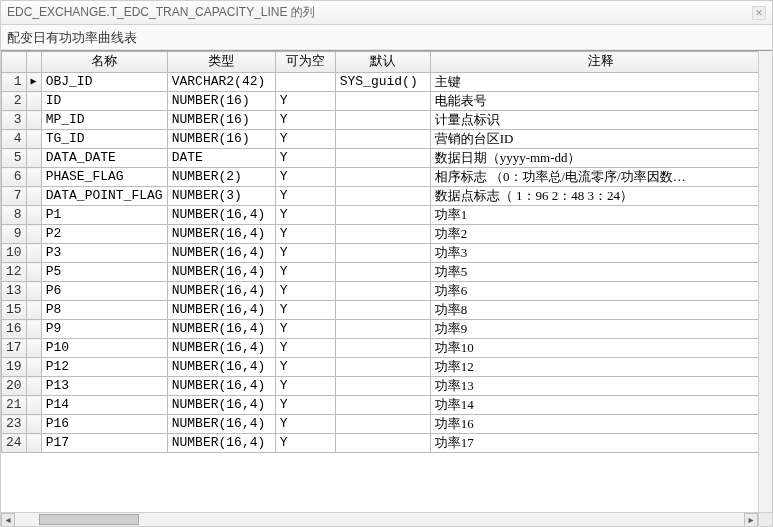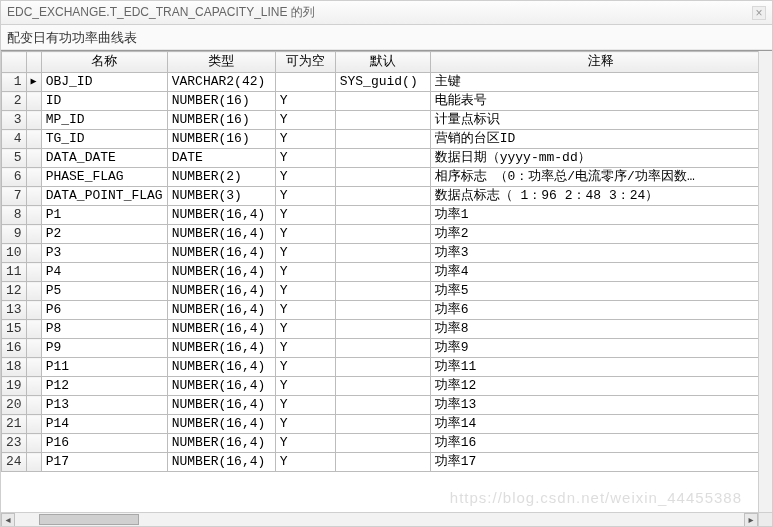--- a/index.html
+++ b/index.html
@@ -98,21 +98,21 @@
   .hscroll .arrow.right{right:0;}
   .vscroll {
     position:absolute; top:0; right:0; bottom:14px; width:14px;
     background:#f2f2f2; border-left:1px solid #cfcfcf;
   }
   .corner {
     position:absolute; right:0; bottom:0; width:14px; height:14px;
     background:#ececec; border-left:1px solid #cfcfcf; border-top:1px solid #cfcfcf;
   }
   tbody td { font-family:"Consolas","Courier New","SimSun",monospace; }
-  td.cmt { font-family:Liberation Mono, monospace; }
+  td.cmt { font-family:Liberation Serif, serif; }
   .watermark {
     position:absolute; right:30px; bottom:20px;
     color:rgba(120,120,120,0.25);
     font-size:15px; letter-spacing:1px;
     font-family:Arial,sans-serif;
     pointer-events:none;
   }
 </style>
 </head>
 <body>
@@ -231,29 +231,20 @@
           <tr>
             <td class="rownum">10</td>
             <td class="rowmark"></td>
             <td>P3</td>
             <td>NUMBER(16,4)</td>
             <td>Y</td>
             <td></td>
             <td class="cmt">功率3</td>
           </tr>
           <tr>
-            <td class="rownum">11</td>
-            <td class="rowmark"></td>
-            <td>P4</td>
-            <td>NUMBER(16,4)</td>
-            <td>Y</td>
-            <td></td>
-            <td class="cmt">功率4</td>
-          </tr>
-          <tr>
             <td class="rownum">12</td>
             <td class="rowmark"></td>
             <td>P5</td>
             <td>NUMBER(16,4)</td>
             <td>Y</td>
             <td></td>
             <td class="cmt">功率5</td>
           </tr>
           <tr>
             <td class="rownum">13</td>
@@ -276,27 +267,27 @@
           <tr>
             <td class="rownum">16</td>
             <td class="rowmark"></td>
             <td>P9</td>
             <td>NUMBER(16,4)</td>
             <td>Y</td>
             <td></td>
             <td class="cmt">功率9</td>
           </tr>
           <tr>
-            <td class="rownum">18</td>
-            <td class="rowmark"></td>
-            <td>P11</td>
-            <td>NUMBER(16,4)</td>
-            <td>Y</td>
-            <td></td>
-            <td class="cmt">功率11</td>
+            <td class="rownum">17</td>
+            <td class="rowmark"></td>
+            <td>P10</td>
+            <td>NUMBER(16,4)</td>
+            <td>Y</td>
+            <td></td>
+            <td class="cmt">功率10</td>
           </tr>
           <tr>
             <td class="rownum">19</td>
             <td class="rowmark"></td>
             <td>P12</td>
             <td>NUMBER(16,4)</td>
             <td>Y</td>
             <td></td>
             <td class="cmt">功率12</td>
           </tr>
@@ -340,15 +331,14 @@
     </table>
 
     <div class="vscroll"></div>
     <div class="hscroll">
       <div class="arrow left">◂</div>
       <div class="thumb"></div>
       <div class="arrow right">▸</div>
     </div>
     <div class="corner"></div>
 
-    <div class="watermark">https://blog.csdn.net/weixin_44455388</div>
   </div>
 </div>
 
 </body></html>

